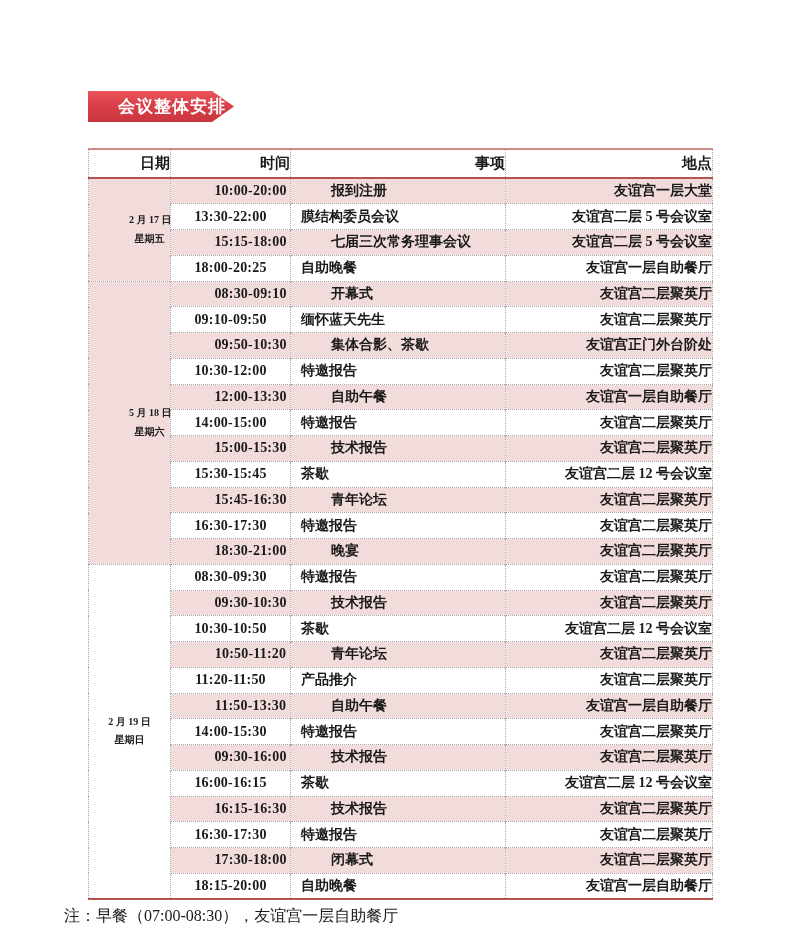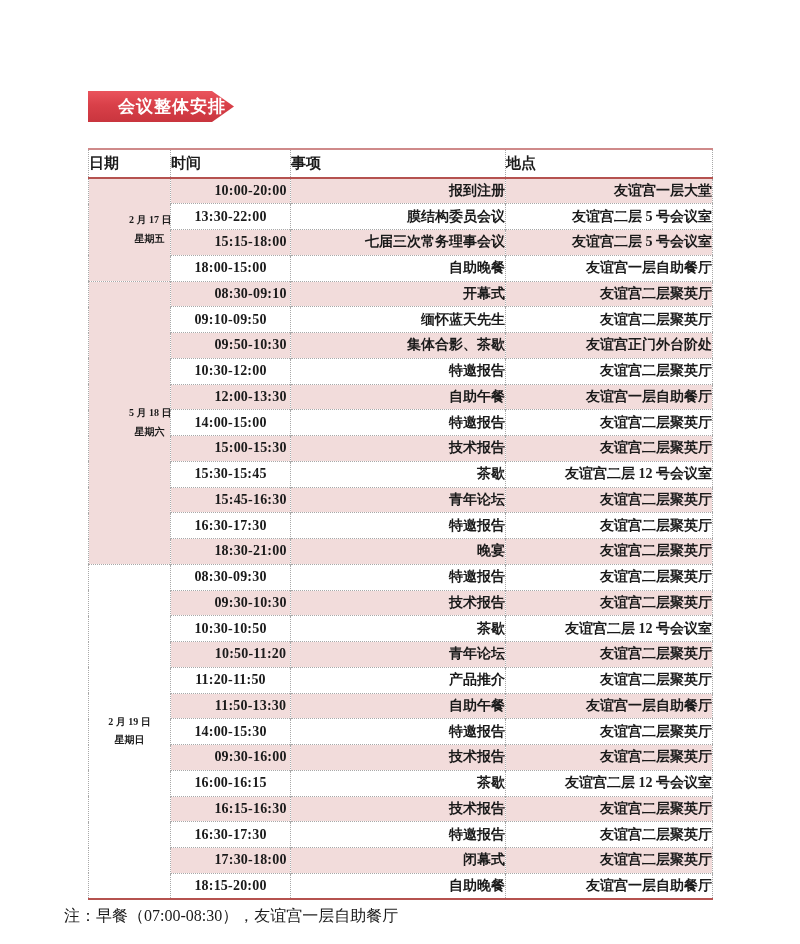--- a/index.html
+++ b/index.html
@@ -51,21 +51,21 @@
   }
   col.c-date { width: 82px; }
   col.c-time { width: 120px; }
   col.c-event { width: 215px; }
   col.c-loc  { width: 207px; }
 
   thead tr { height: 29px; }
   thead th {
     font-size: 15px;
     font-weight: bold;
-    text-align: left;
+    text-align: right;
     vertical-align: middle;
     background: #ffffff;
     border-left: 1px dotted var(--dotted-gray);
     border-bottom: 2px solid var(--border-red);
     padding: 0;
   }
   thead th:first-child { border-left: none; }
 
   tbody tr { height: 25.75px; }
   tbody td {
@@ -74,21 +74,21 @@
     vertical-align: middle;
     border-left: 1px dotted var(--dotted-gray);
     border-top: 1px dotted var(--dotted-gray);
     padding: 0;
     background: #ffffff;
     white-space: nowrap;
     overflow: hidden;
   }
   tbody tr.alt td { background: var(--row-pink); padding-left: 40px; }
   tbody td.time-cell { text-align: center; letter-spacing: 0.2px; }
-  tbody td.event-cell { text-align: right; padding-left: 10px; }
+  tbody td.event-cell { text-align: left; padding-left: 10px; }
   tbody td.location-cell { text-align: right; }
   tbody td.date-cell {
     text-align: center;
     background: #ffffff;
     line-height: 1.85;
     font-size: 10px;
     border-left: none;
   }
   tbody td.date-cell.shaded { background: var(--row-pink); }
 
@@ -137,21 +137,21 @@
         <td class="time-cell">13:30-22:00</td>
         <td class="event-cell">膜结构委员会议</td>
         <td class="location-cell">友谊宫二层 5 号会议室</td>
       </tr>
       <tr class="alt">
         <td class="time-cell">15:15-18:00</td>
         <td class="event-cell">七届三次常务理事会议</td>
         <td class="location-cell">友谊宫二层 5 号会议室</td>
       </tr>
       <tr>
-        <td class="time-cell">18:00-15:00</td>
+        <td class="time-cell">18:00-20:25</td>
         <td class="event-cell">自助晚餐</td>
         <td class="location-cell">友谊宫一层自助餐厅</td>
       </tr>
       <tr class="alt">
         <td class="date-cell shaded" rowspan="11">
           <div>5 月 18 日</div>
           <div>星期六</div>
         </td>
         <td class="time-cell">08:30-09:10</td>
         <td class="event-cell">开幕式</td>

